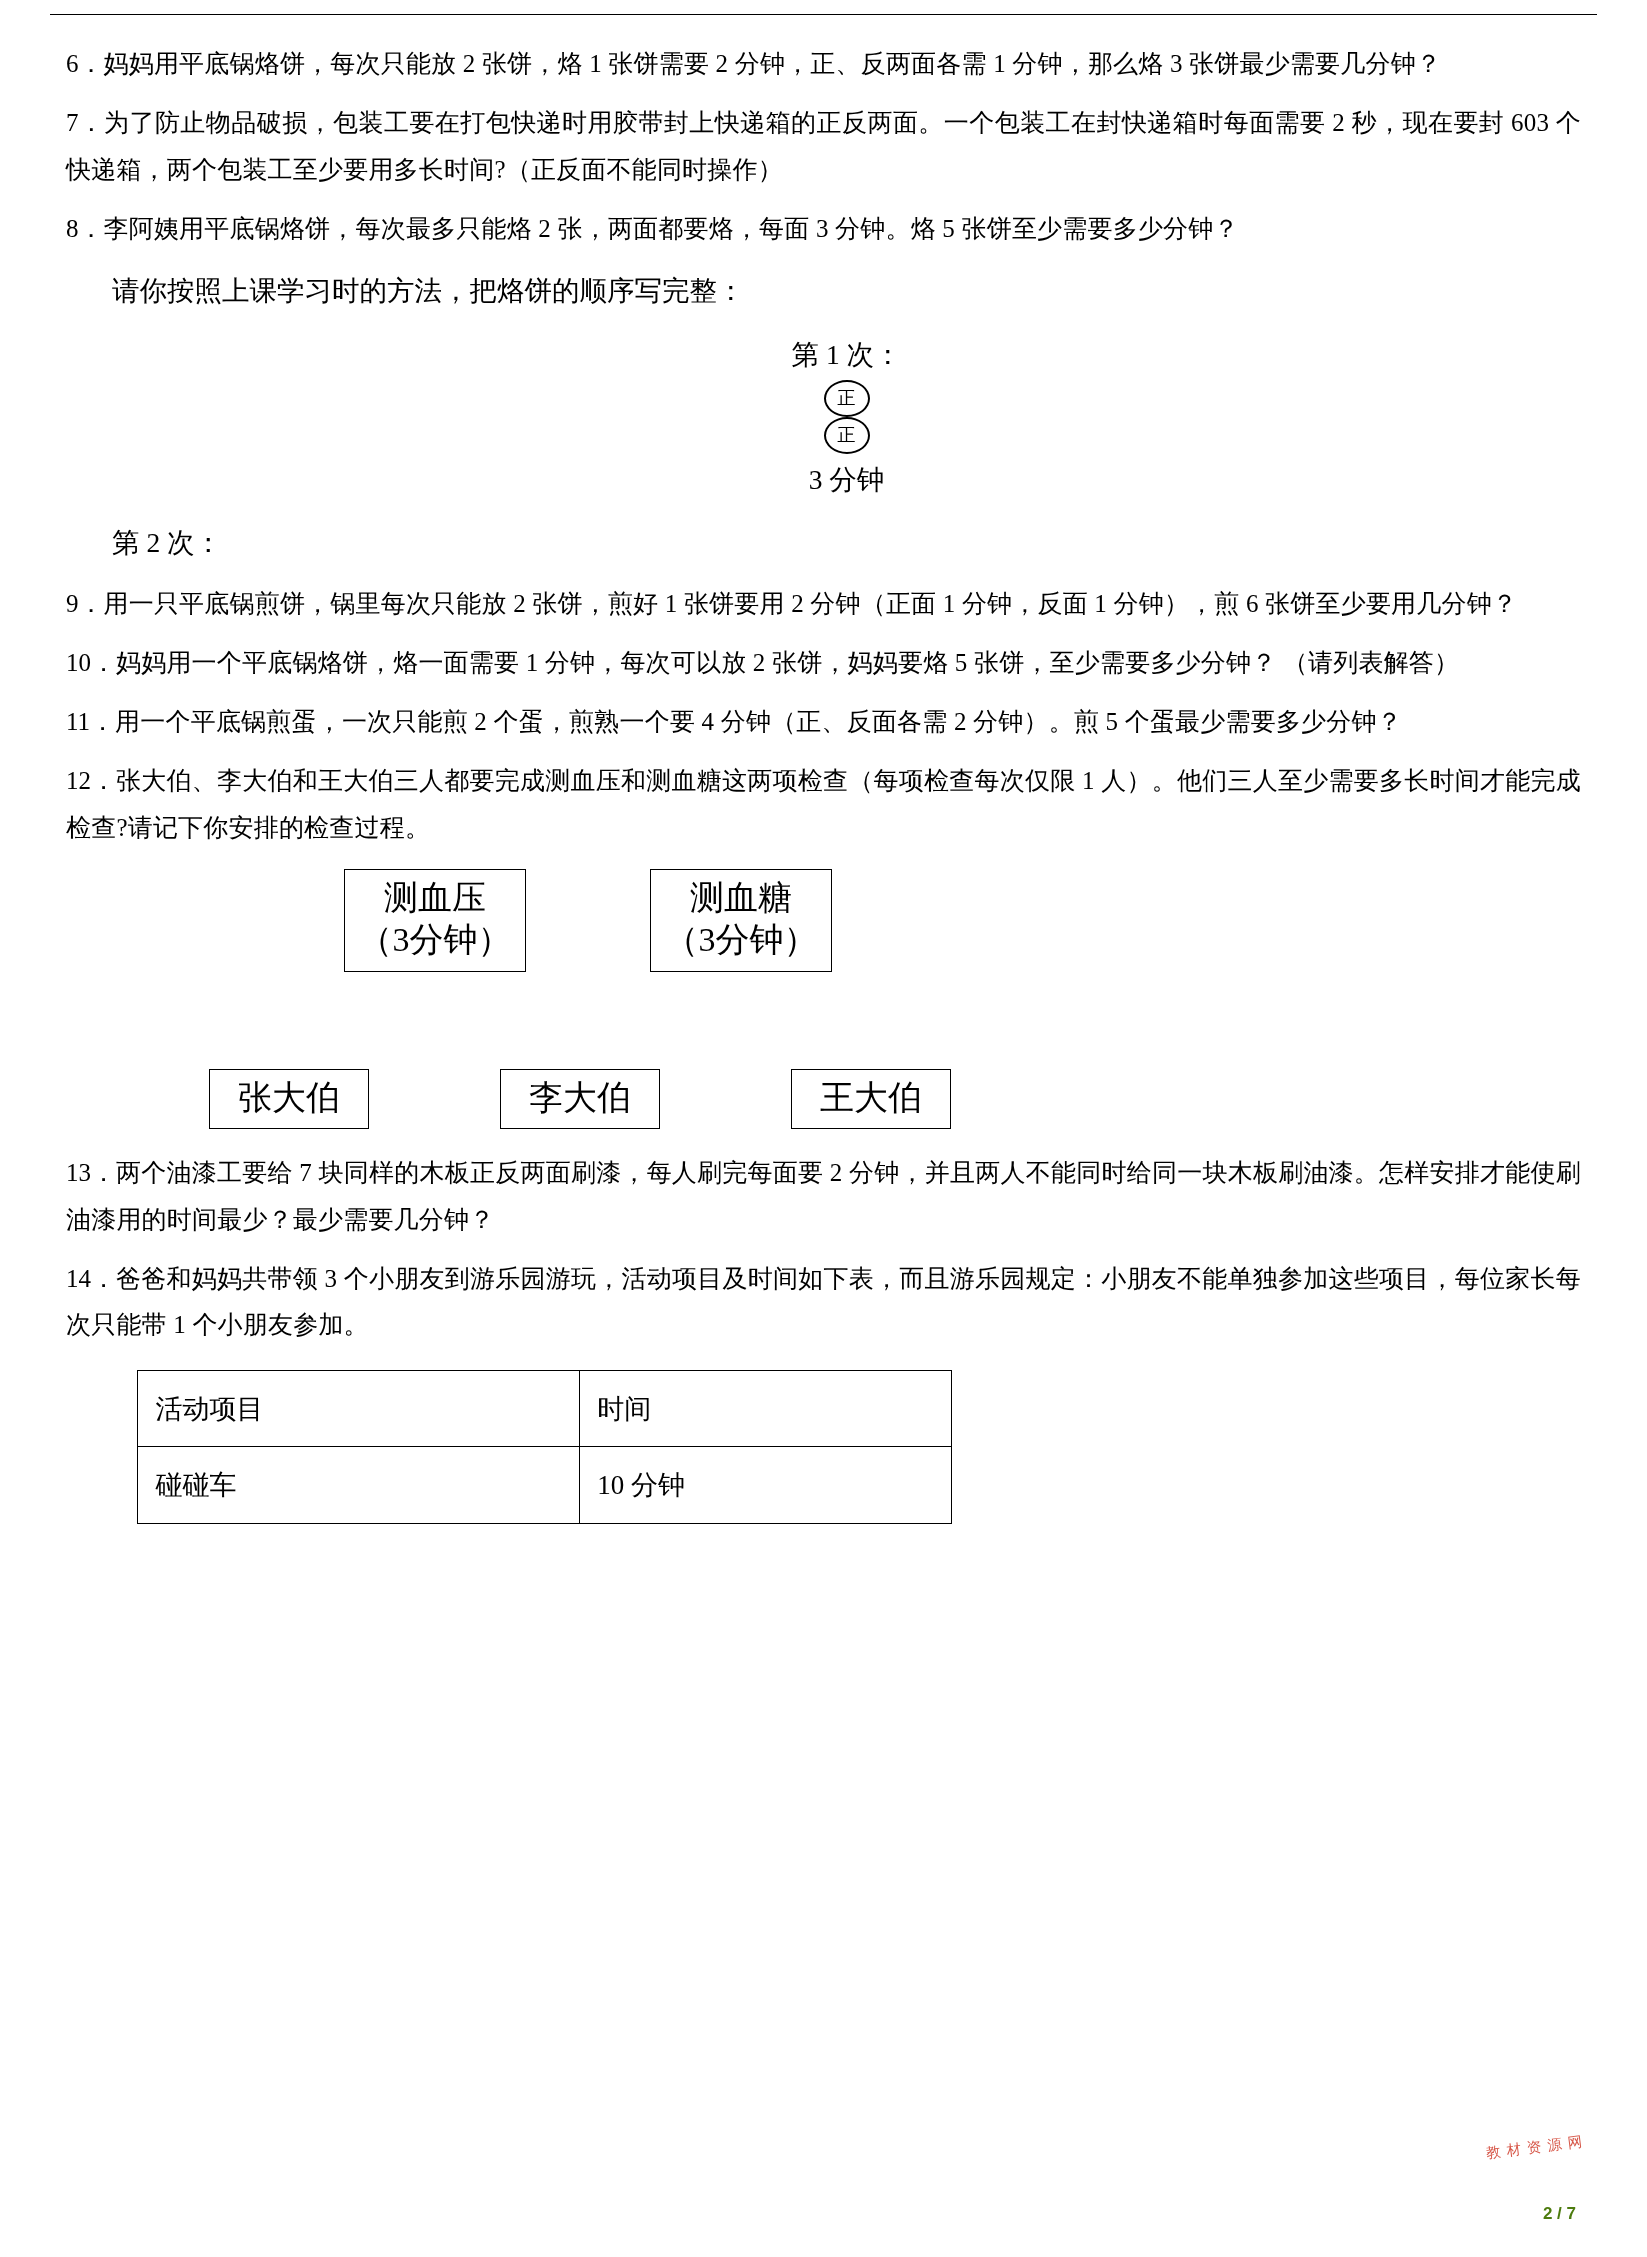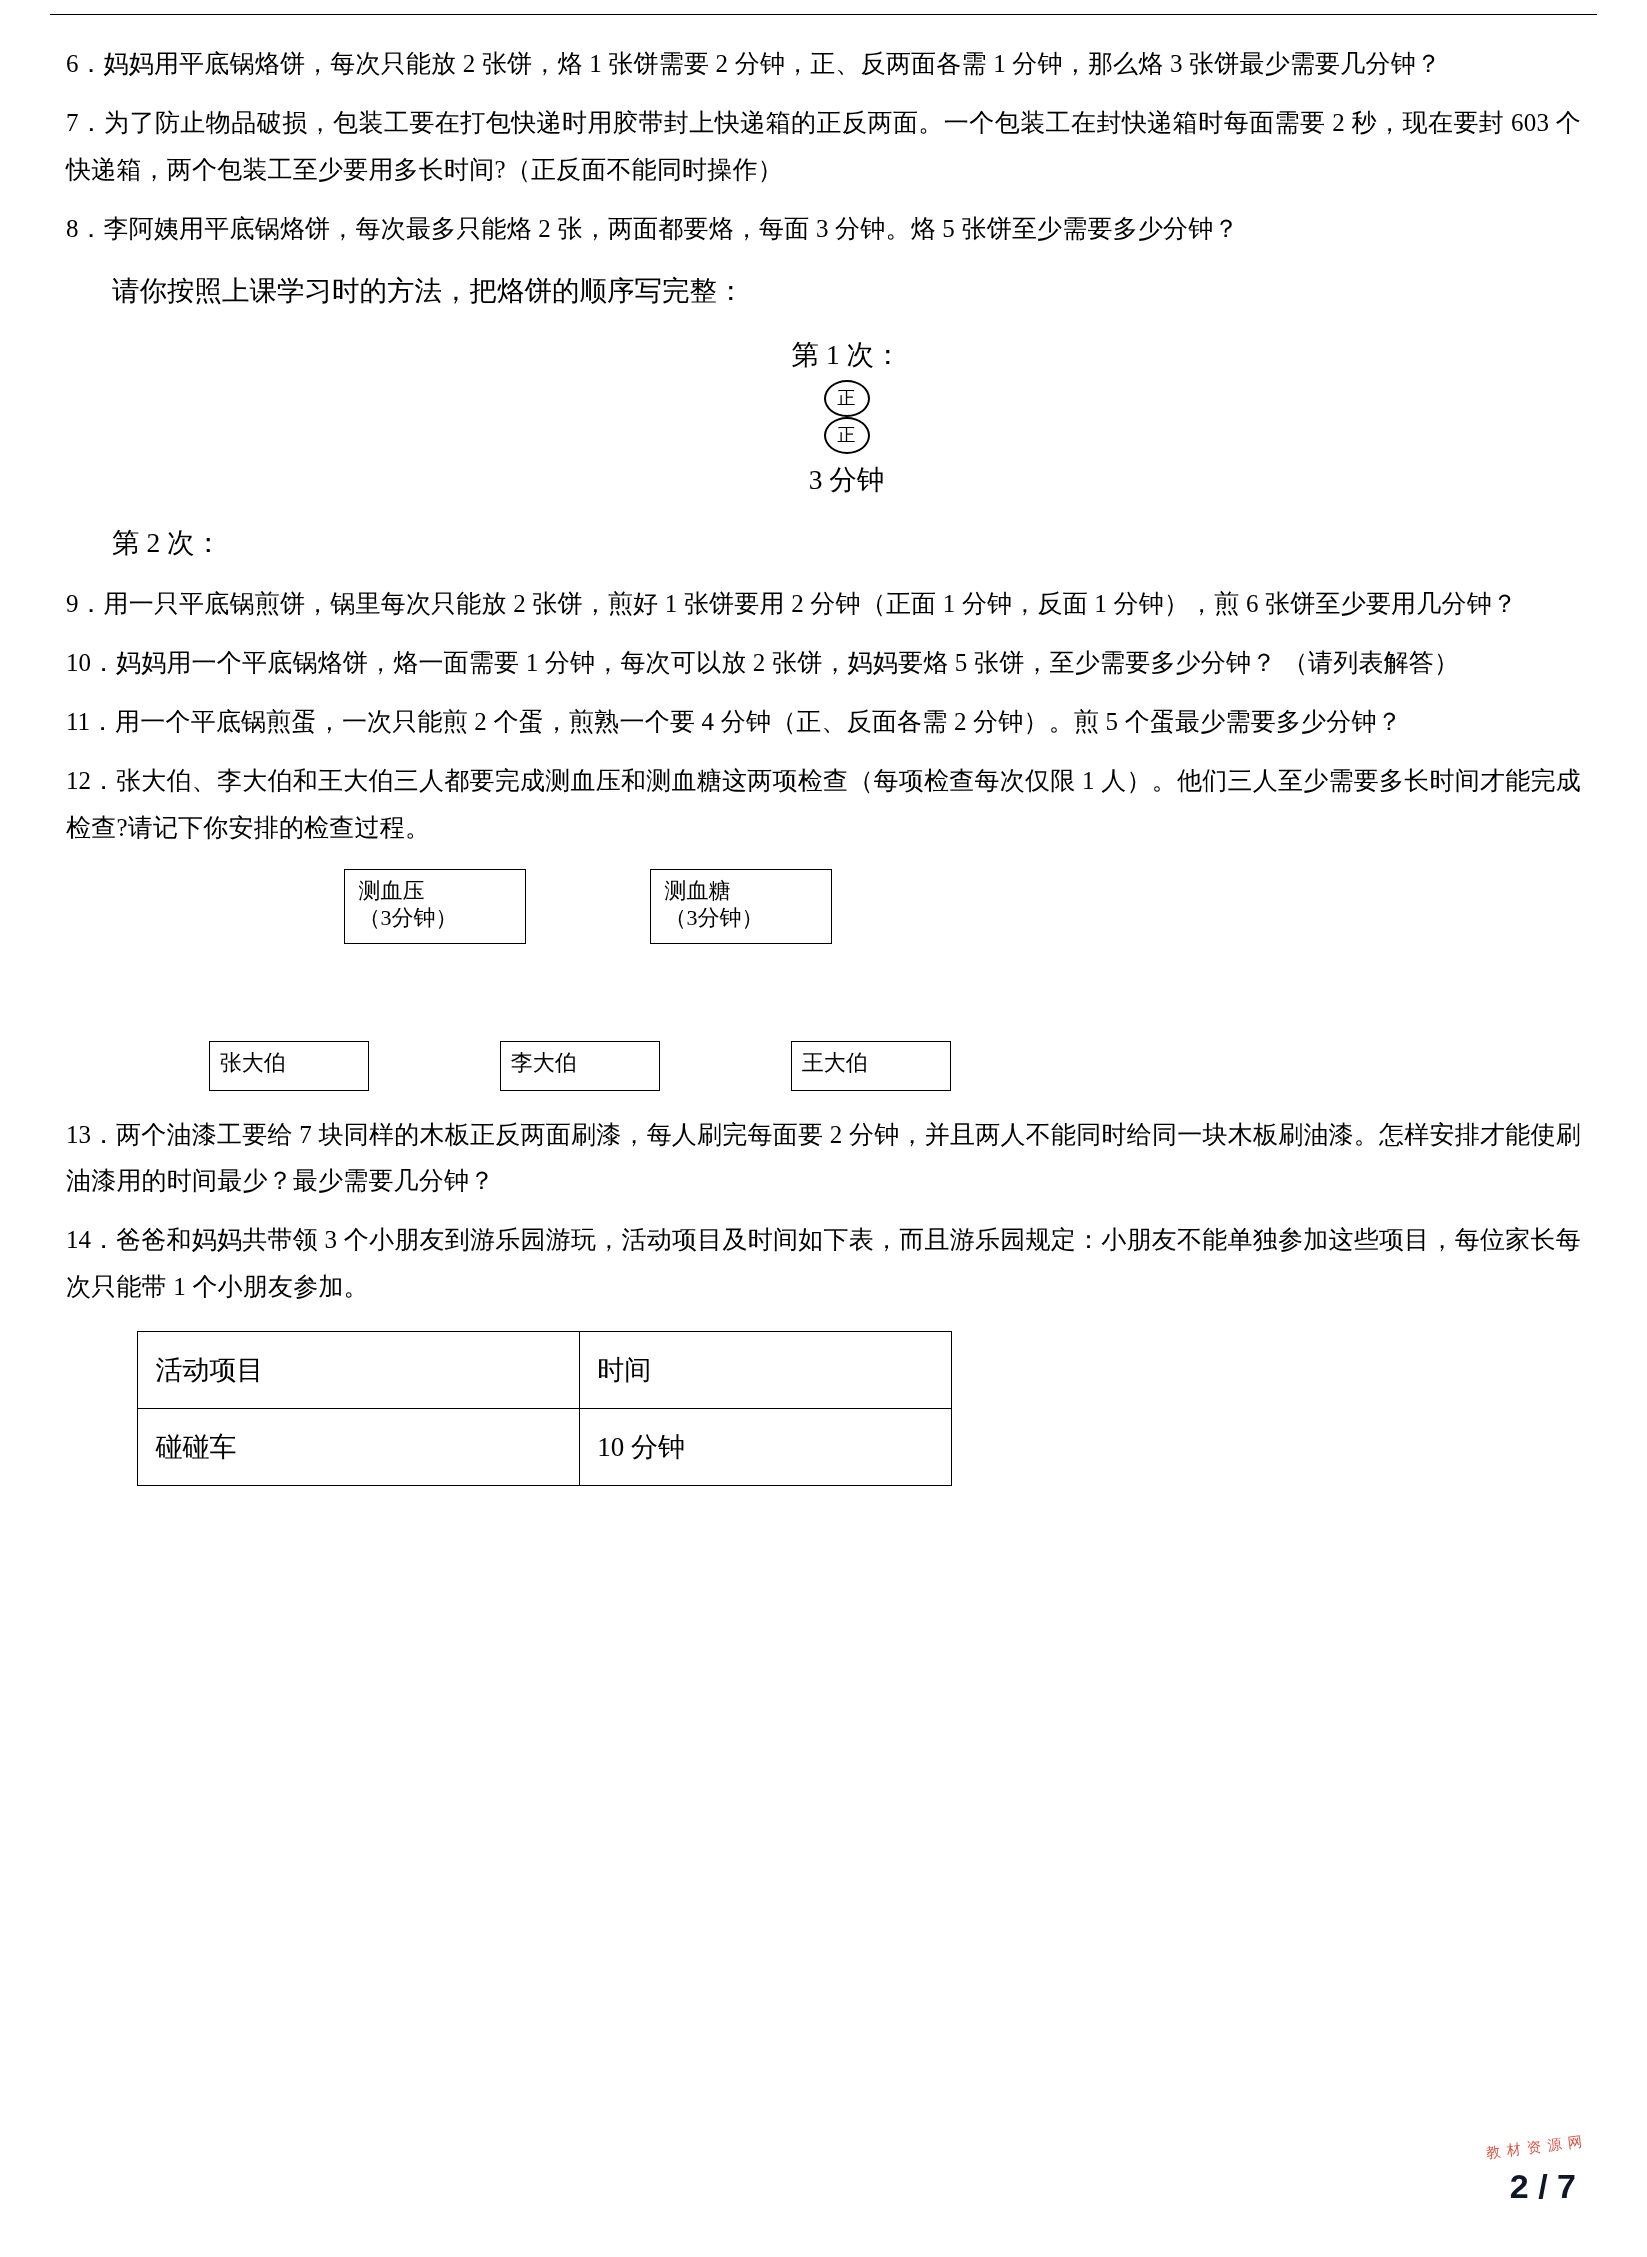--- a/index.html
+++ b/index.html
@@ -79,21 +79,22 @@
   }
   
   .flow {
     position: relative;
     margin: 17.4px 0 21px 0;
     padding-left: 46px;
   }
   .box {
     border: 1.9px solid #000;
     display: inline-block;
-    font-size: 22px;
+    text-align: center;
+    font-size: 34px;
     line-height: 1.26;
     padding: 6.8px 13.5px 8.7px 13.5px;
     box-sizing: border-box;
     white-space: pre-line;
   }
   .box.check {
     width: 182px;
     min-height: 75px;
   }
   .row-checks {
@@ -123,24 +124,24 @@
     height: 64px;
     padding: 5.8px 17.4px;
     vertical-align: middle;
   }
   table.act td.c1 { width: 406px; }
   table.act td.c2 { width: 336px; }
   
   .footer {
     position: absolute;
     right: 71px;
-    bottom: 51px;
-    font-size: 34px;
+    bottom: 33px;
+    font-size: 17px;
     font-weight: bold;
-    color: #0f172a;
+    color: #4d7c0f;
     font-family: "Liberation Sans", sans-serif;
   }
   .watermark {
     position: absolute;
     right: 58px;
     bottom: 64px;
     width: 104px;
     height: 54px;
     color: #d03b2a;
     font-size: 14.5px;

